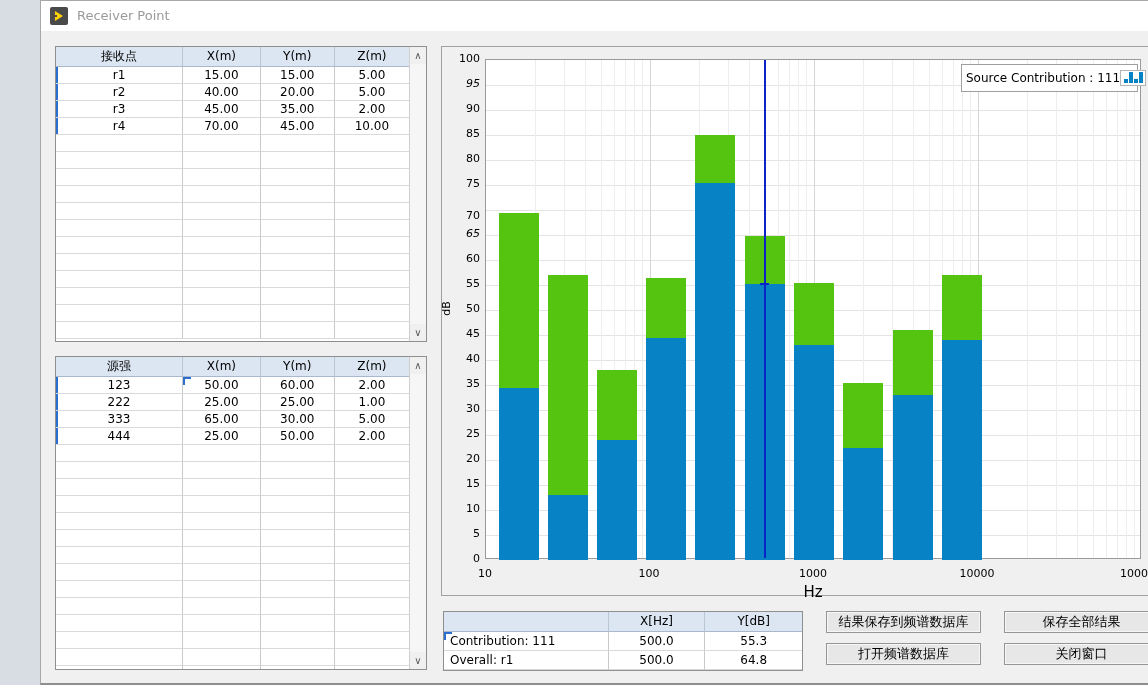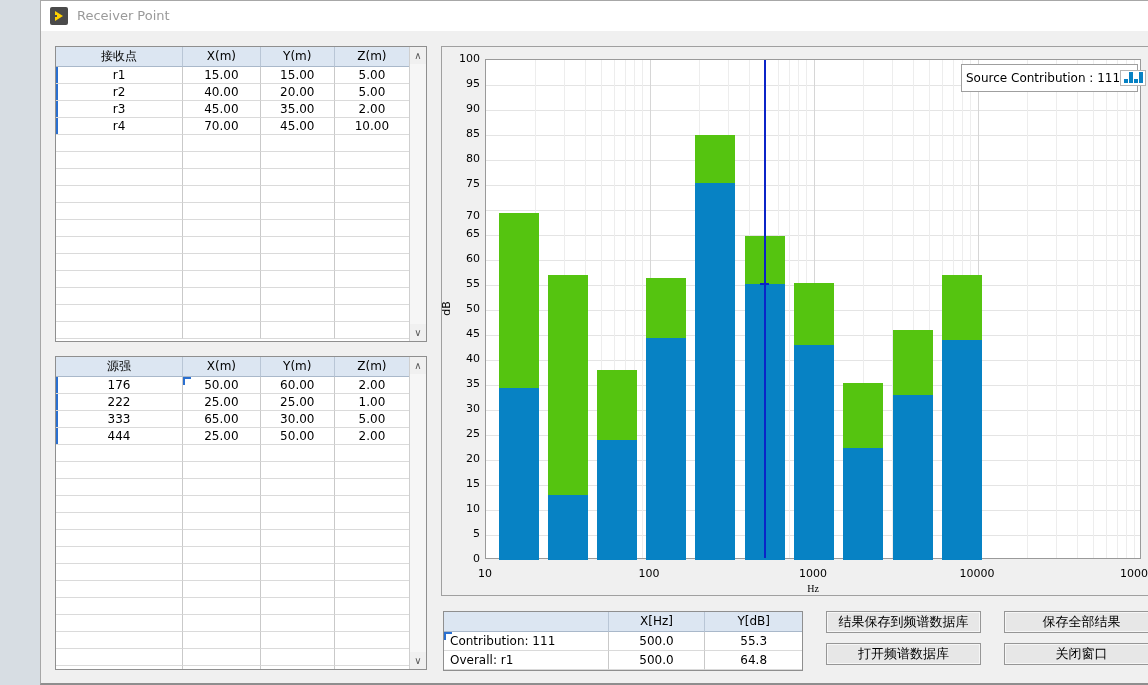--- a/index.html
+++ b/index.html
@@ -39,21 +39,21 @@
   #plot { position:absolute; left:43px; top:12px; width:656px; height:500px; background:#ffffff; border:1px solid #9a9a9a; }
   .gridh { position:absolute; left:0; width:100%; height:1px; background:#e4e4e4; }
   .gridv { position:absolute; top:0; height:100%; width:1px; background:#ededed; }
   .gridv.major { background:#d6d6d6; }
   .bar { position:absolute; }
   .cursorline { position:absolute; top:0; height:100%; width:2px; }
   .cursortick { position:absolute; height:2px; width:9px; }
   .ytick { position:absolute; width:32px; text-align:right; font-size:11px; color:#000; line-height:14px; }
   .xtick { position:absolute; font-size:11px; color:#000; transform:translateX(-50%); }
   .ylab  { position:absolute; left:-3px; top:255px; font-size:11px; color:#000; transform:rotate(-90deg); }
-  .xlab  { position:absolute; font-size:10px; color:#000; transform:translateX(-50%);font-family:Liberation Serif, serif; }
+  .xlab  { position:absolute; font-size:15px; color:#000; transform:translateX(-50%); }
   .legend { position:absolute; right:22px; top:17px; width:177px; background:#ffffff; border:1px solid #9f9f9f; padding:3px 4px; }
   .legrow { display:flex; align-items:center; height:20px; }
   .legtext { flex:1 1 auto; font-size:12px; color:#000; white-space:nowrap; }
   .legglyph { flex:0 0 26px; height:16px; background:#fff; border:1px solid #b5b5b5; display:flex; align-items:flex-end; justify-content:center; gap:1px; padding:2px 2px; }
   .legglyph i { display:block; }
 
   
   #cursorPanel { left:402px; top:580px; width:360px; height:60px; }
   .t3 .c0 { flex:0 0 46%; text-align:left; padding-left:6px; } .t3 .c1 { flex:0 0 27%; } .t3 .c2 { flex:0 0 27%; }
   #cursorPanel .trow { height:19px; flex:0 0 19px; }
@@ -199,21 +199,21 @@
       </div>
     <div class="panel t4" id="sourcePanel">
         <div class="tblwrap">
           <div class="trow thead">
             <div class="tcell hcell c0">源强</div>
             <div class="tcell hcell c1">X(m)</div>
             <div class="tcell hcell c2">Y(m)</div>
             <div class="tcell hcell c3">Z(m)</div>
           </div>
           <div class="trow drow">
-            <div class="tcell c0 mark">176</div>
+            <div class="tcell c0 mark">123</div>
             <div class="tcell c1 cornercell">50.00</div>
             <div class="tcell c2">60.00</div>
             <div class="tcell c3">2.00</div>
           </div>
           <div class="trow drow">
             <div class="tcell c0 mark">222</div>
             <div class="tcell c1">25.00</div>
             <div class="tcell c2">25.00</div>
             <div class="tcell c3">1.00</div>
           </div>
@@ -405,27 +405,27 @@
         <div class="ytick" style="left: 6px; top: 430px;">15</div>
         <div class="ytick" style="left: 6px; top: 405px;">20</div>
         <div class="ytick" style="left: 6px; top: 380px;">25</div>
         <div class="ytick" style="left: 6px; top: 355px;">30</div>
         <div class="ytick" style="left: 6px; top: 330px;">35</div>
         <div class="ytick" style="left: 6px; top: 305px;">40</div>
         <div class="ytick" style="left: 6px; top: 280px;">45</div>
         <div class="ytick" style="left: 6px; top: 255px;">50</div>
         <div class="ytick" style="left: 6px; top: 230px;">55</div>
         <div class="ytick" style="left: 6px; top: 205px;">60</div>
-        <div class="ytick" style="left: 6px; top: 180px;">65</div>
+        <div class="ytick" style="left: 6px; top: 180px; font-style: italic;">65</div>
         <div class="ytick" style="left: 6px; top: 162px;">70</div>
         <div class="ytick" style="left: 6px; top: 130px;">75</div>
         <div class="ytick" style="left: 6px; top: 105px;">80</div>
         <div class="ytick" style="left: 6px; top: 80px;">85</div>
         <div class="ytick" style="left: 6px; top: 55px;">90</div>
-        <div class="ytick" style="left: 6px; top: 30px;">95</div>
+        <div class="ytick" style="left: 6px; top: 30px; font-style: italic;">95</div>
         <div class="ytick" style="left: 6px; top: 5px;">100</div>
         <div class="xtick" style="left: 43px; top: 520px;">10</div>
         <div class="xtick" style="left: 207px; top: 520px;">100</div>
         <div class="xtick" style="left: 371px; top: 520px;">1000</div>
         <div class="xtick" style="left: 535px; top: 520px;">10000</div>
         <div class="xtick" style="left: 699px; top: 520px;">100000</div>
         <div class="ylab">dB</div>
         <div class="xlab" style="left: 371px; top: 536px;">Hz</div>
         <div class="legend">
           <div class="legrow">

